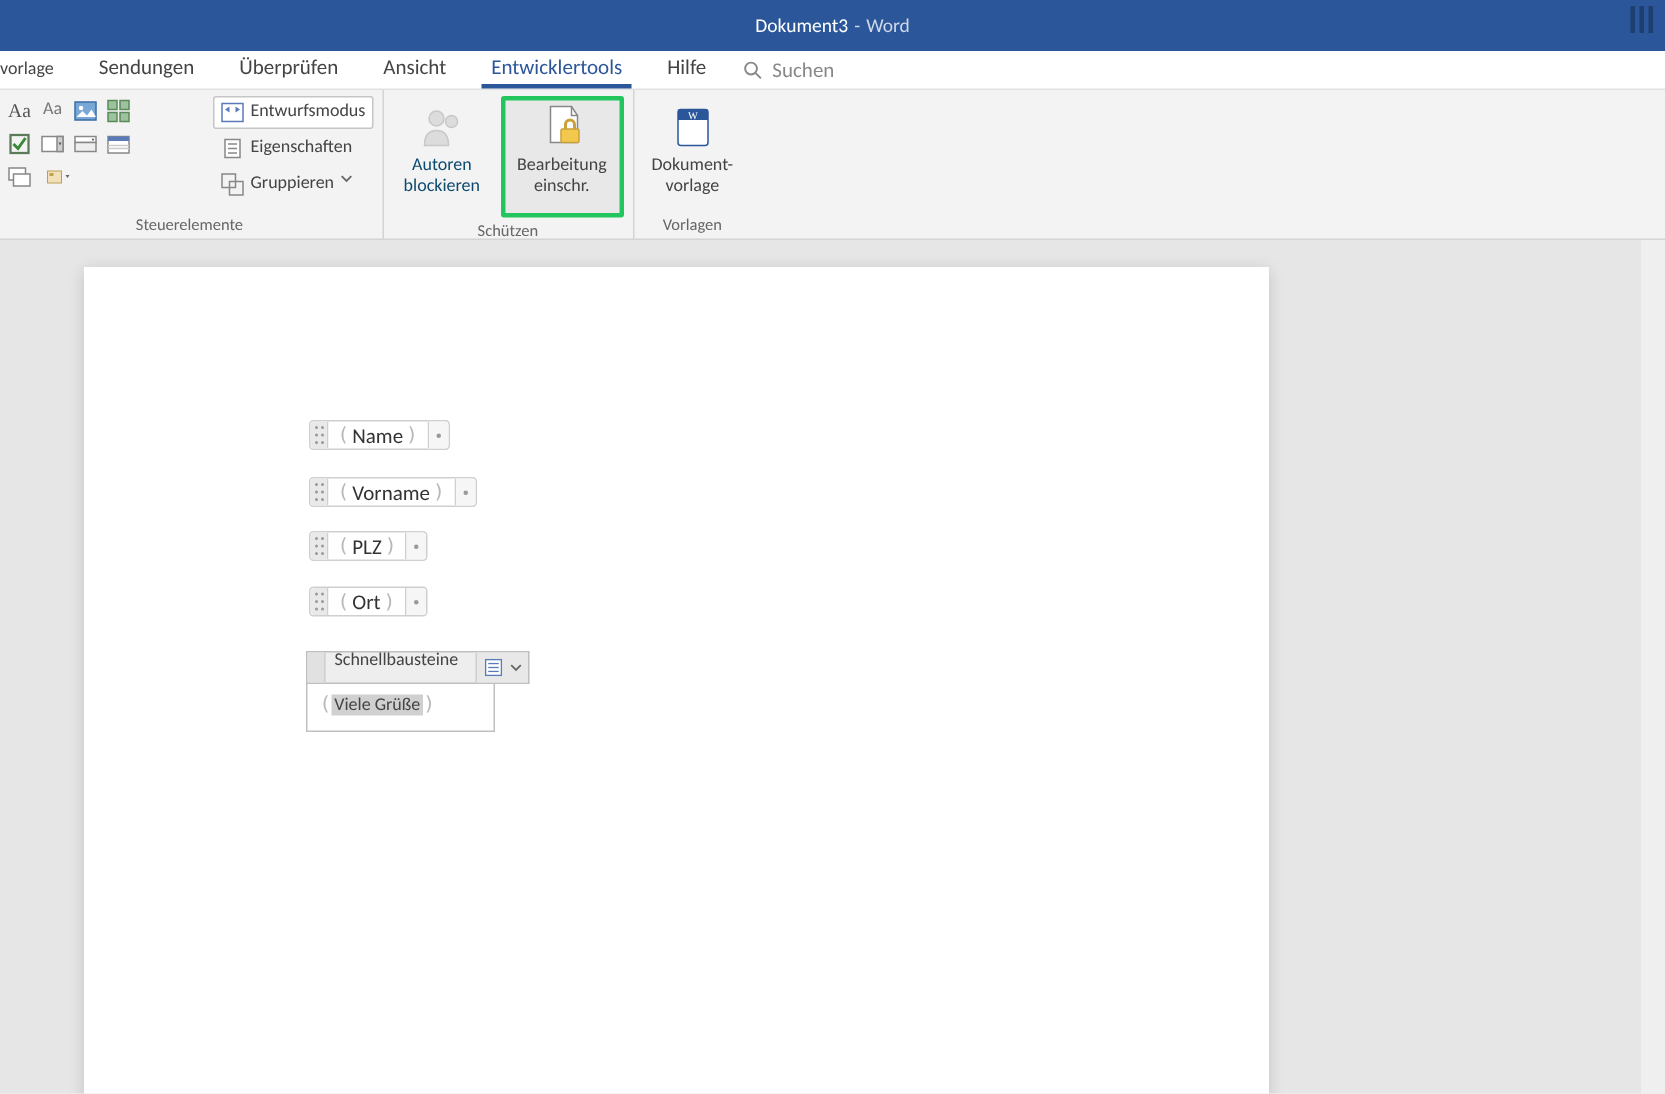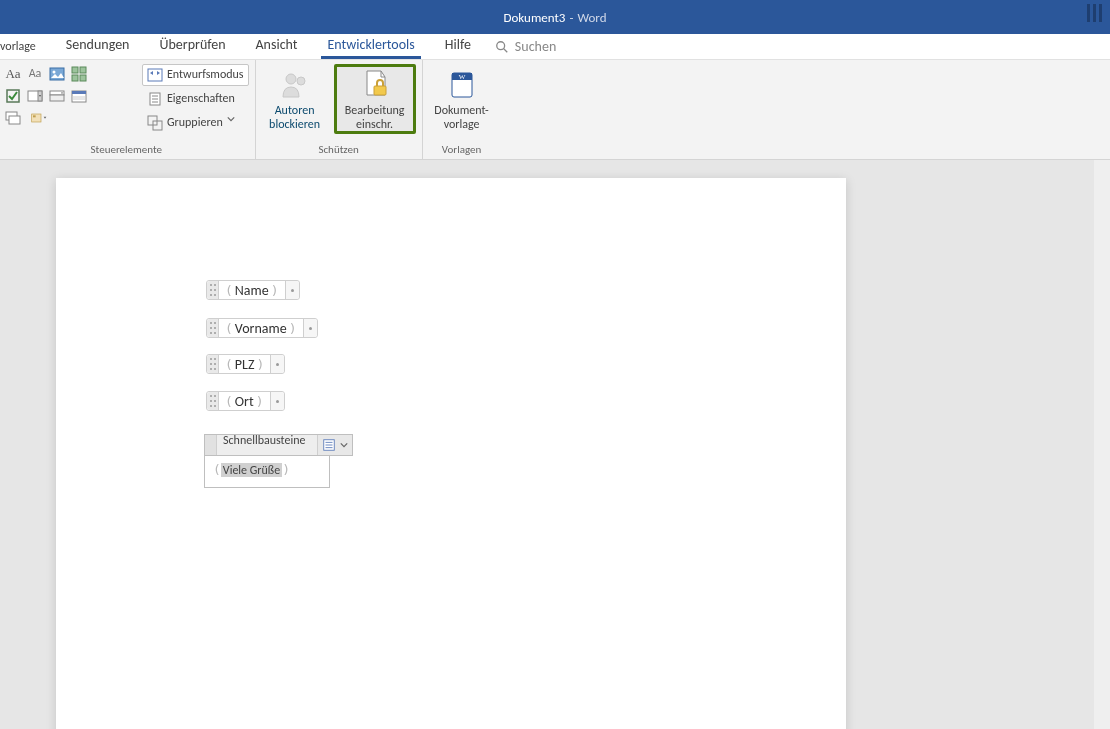--- a/index.html
+++ b/index.html
@@ -103,23 +103,23 @@
   .bigbtn{
     display:flex; flex-direction:column; align-items:center;
     justify-content:flex-start;
     width:82px; padding:4px 2px 2px 2px;
     text-align:center; font-size:12px; line-height:14px;
     cursor:pointer; border:1px solid transparent; border-radius:2px;
   }
   .bigbtn .bigicon{ width:32px; height:32px; display:flex; align-items:center; justify-content:center; margin-bottom:2px;}
   .bigbtn.disabled{ color:#0c4a6e; }
   .bigbtn.highlight{
-    border:3px solid #4d7c0f;
+    border:3px solid #22c55e;
     background:#e8e8e8;
-    padding:2px 0 0 0;
+    padding:2px 0 11px 0;
   }
   .bigbtn.narrow{ width:66px; }
   .bigbtn.wider{ width:110px; }
 
   
   .canvas{
     position:absolute; left:0; right:0; top:160px; bottom:0;
     background:#e6e6e6; overflow:hidden;
   }
   .page{

